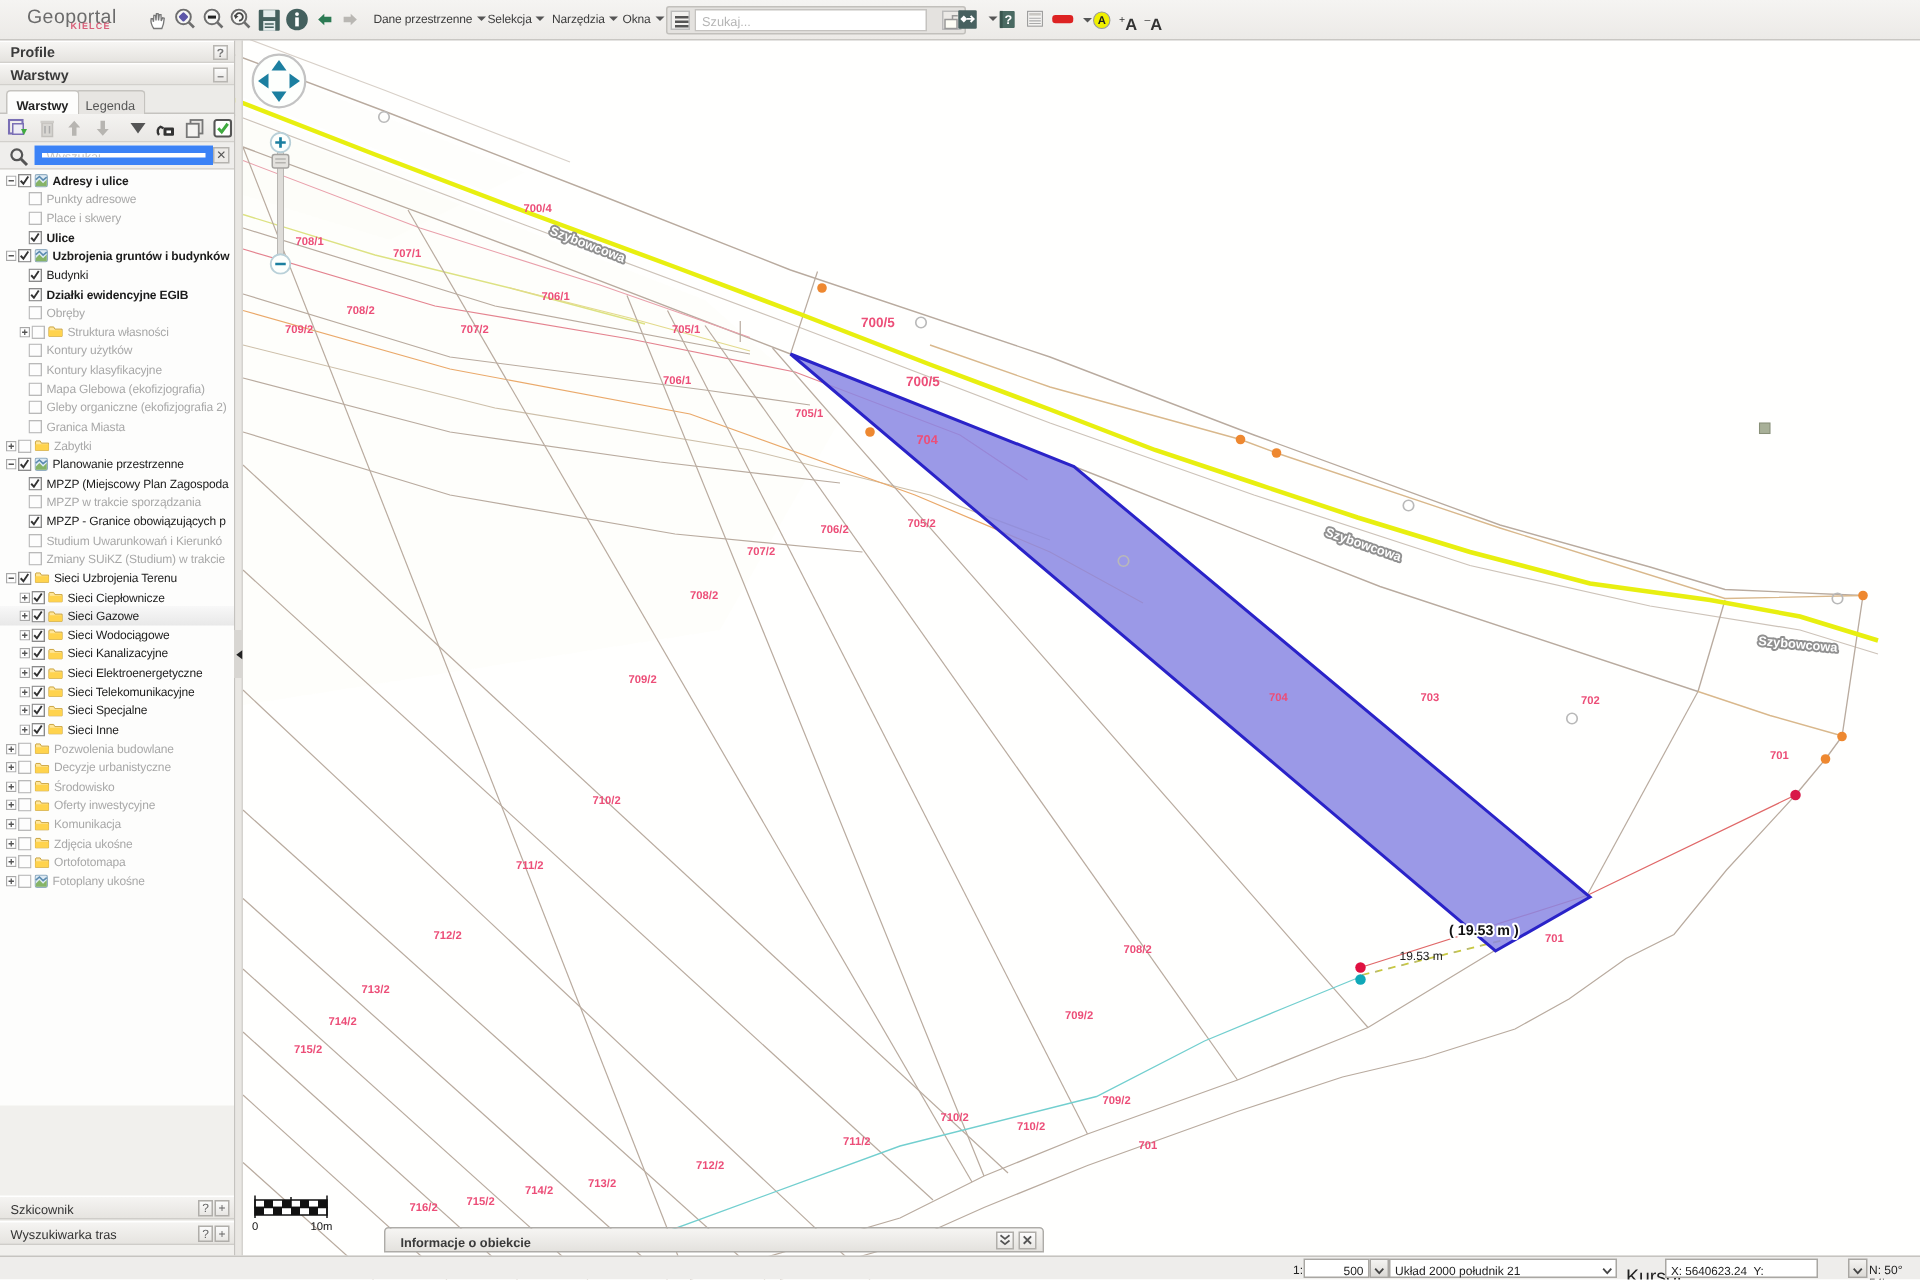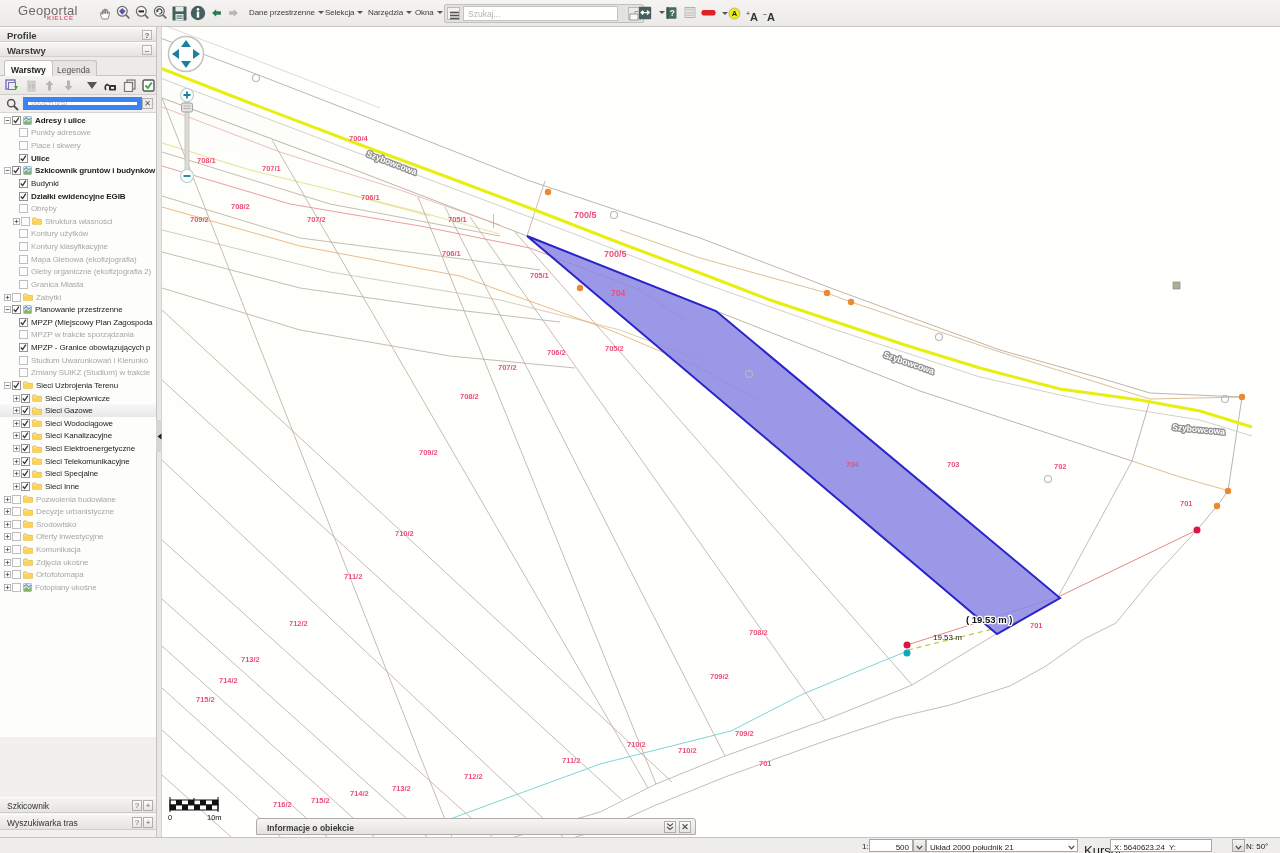--- a/index.html
+++ b/index.html
@@ -376,21 +376,21 @@
         </svg>
         <svg class="cb" width="9" height="9" viewBox="0 0 10 10">
           <rect x="0.5" y="0.5" width="9" height="9" fill="#fdfdfd" stroke="#8a8a8a"></rect>
           <path d="M2 5 L4 7.2 L7.6 1.8" stroke="#333" stroke-width="1.4" fill="none"></path>
         </svg>
         <svg class="ic" width="9" height="9" viewBox="0 0 11 11">
           <rect x="0.5" y="0.5" width="10" height="10" rx="1.5" fill="#ddeaf4" stroke="#93aec2"></rect>
           <path d="M1 7.5 L4 4.5 L7 7.5 L10 4.5 L10 10 L1 10 Z" fill="#86b467"></path>
           <path d="M1 4.5 L4 2 L7 5 L10 2.5" stroke="#5b8bb0" stroke-width="1.3" fill="none"></path>
         </svg>
-        <span class="tb">Szkicownik gruntów i budynków</span>
+        <span class="tb">Uzbrojenia gruntów i budynków</span>
       </div>
 <div class="trow">
         <span style="margin-left:18px"></span>
         <svg class="cb" width="9" height="9" viewBox="0 0 10 10">
           <rect x="0.5" y="0.5" width="9" height="9" fill="#fdfdfd" stroke="#8a8a8a"></rect>
           <path d="M2 5 L4 7.2 L7.6 1.8" stroke="#333" stroke-width="1.4" fill="none"></path>
         </svg>
         <span class="tn">Budynki</span>
       </div>
 <div class="trow">

